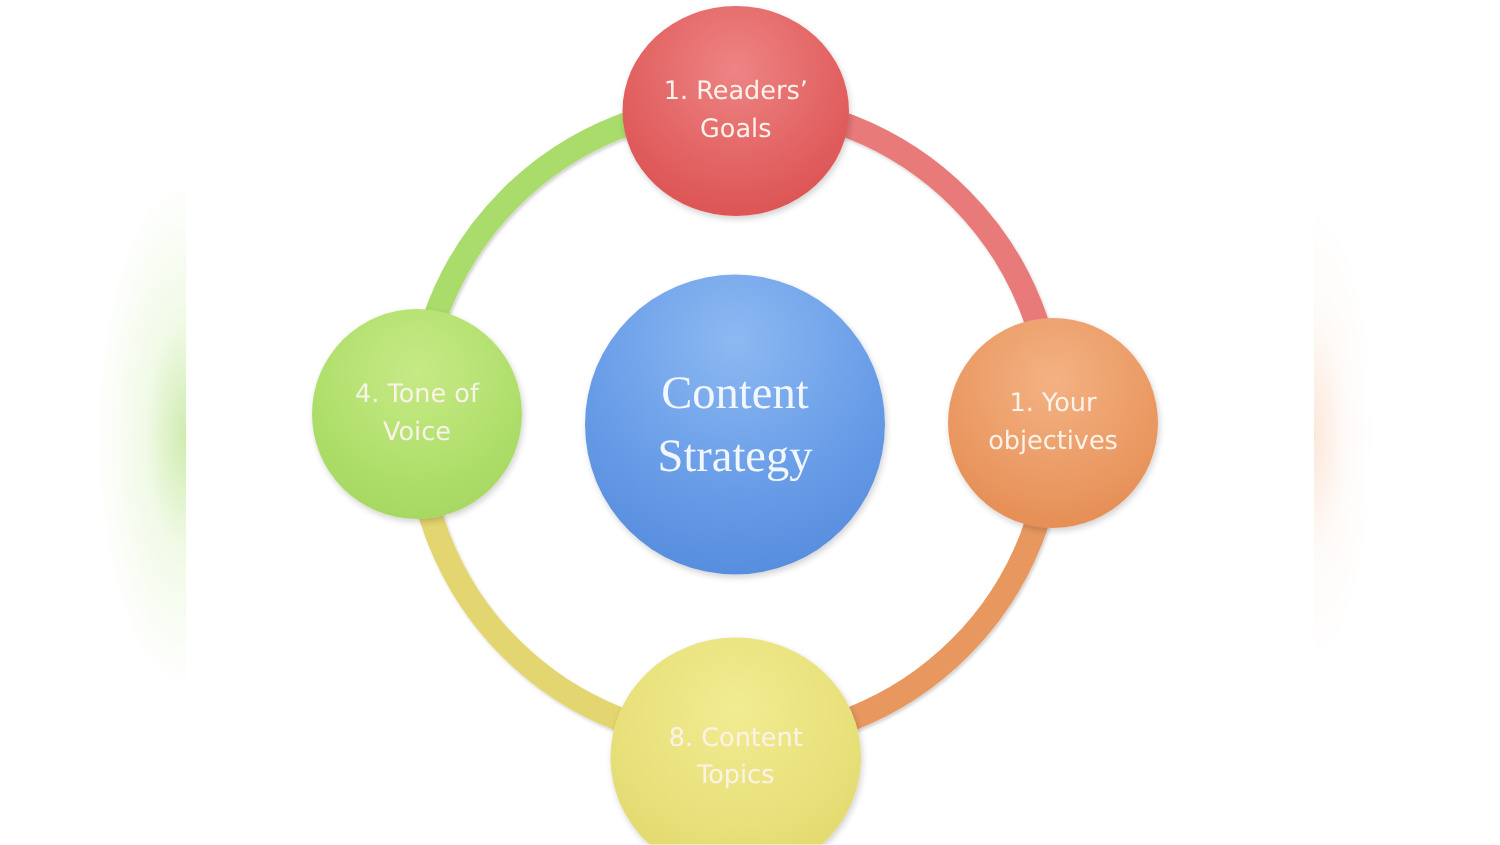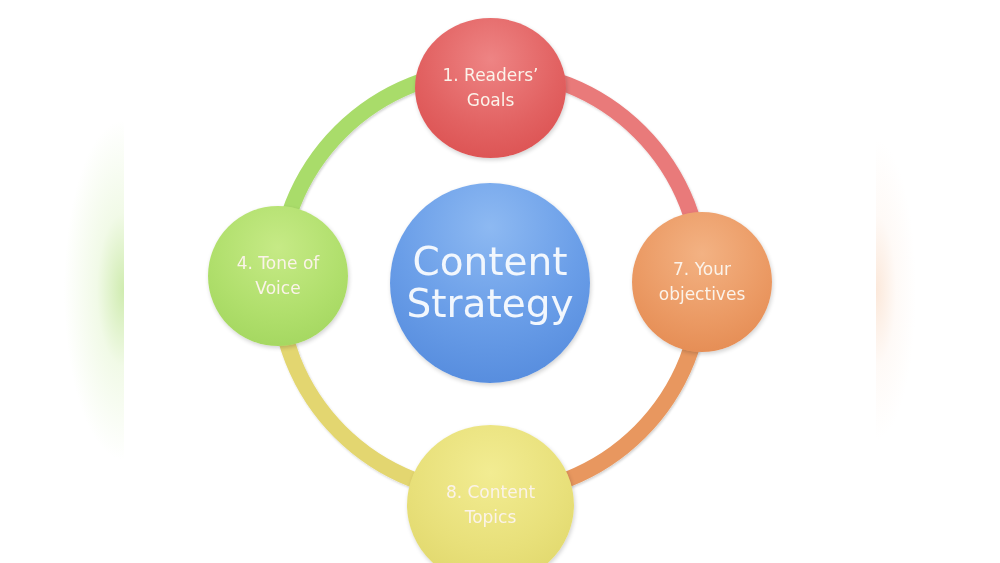--- a/index.html
+++ b/index.html
@@ -47,26 +47,27 @@
       box-shadow: 1px 2px 4px rgba(0,0,0,0.18);
     }
     .node-label {
       color: #fbf3ea;
       font-family: "DejaVu Sans", sans-serif;
       font-size: 17px;
       line-height: 25px;
       white-space: pre-line;
     }
     .node-center .node-label {
-      font-size: 39px;
+      font-size: 31px;
       line-height: 42px;
       color: #f2f7fd;
+      font-family: Liberation Serif, serif;
     }
     .node-readers {
-      left: 415px; top: 18px; width: 151px; height: 140px;
+      left: 415px; top: 4px; width: 151px; height: 140px;
       background: radial-gradient(circle at 50% 30%, #ee8484 0%, #e26262 55%, #d94a4a 100%);
     }
     .node-objectives {
       left: 632px; top: 212px; width: 140px; height: 140px;
       background: radial-gradient(circle at 50% 30%, #f3b283 0%, #eb9a64 55%, #e2864c 100%);
     }
     .node-topics {
       left: 407px; top: 425px; width: 167px; height: 160px;
       background: radial-gradient(circle at 50% 30%, #f2ec92 0%, #e8e07a 55%, #ddd466 100%);
     }
@@ -105,21 +106,21 @@
   <span class="node-label">Content
 Strategy</span>
 </div>
 
 <div class="node node-readers">
   <span class="node-label">1. Readers’
 Goals</span>
 </div>
 
 <div class="node node-objectives">
-  <span class="node-label">7. Your
+  <span class="node-label">1. Your
 objectives</span>
 </div>
 
 <div class="node node-topics">
   <span class="node-label">8. Content
 Topics</span>
 </div>
 
 <div class="node node-tone">
   <span class="node-label">4. Tone of

